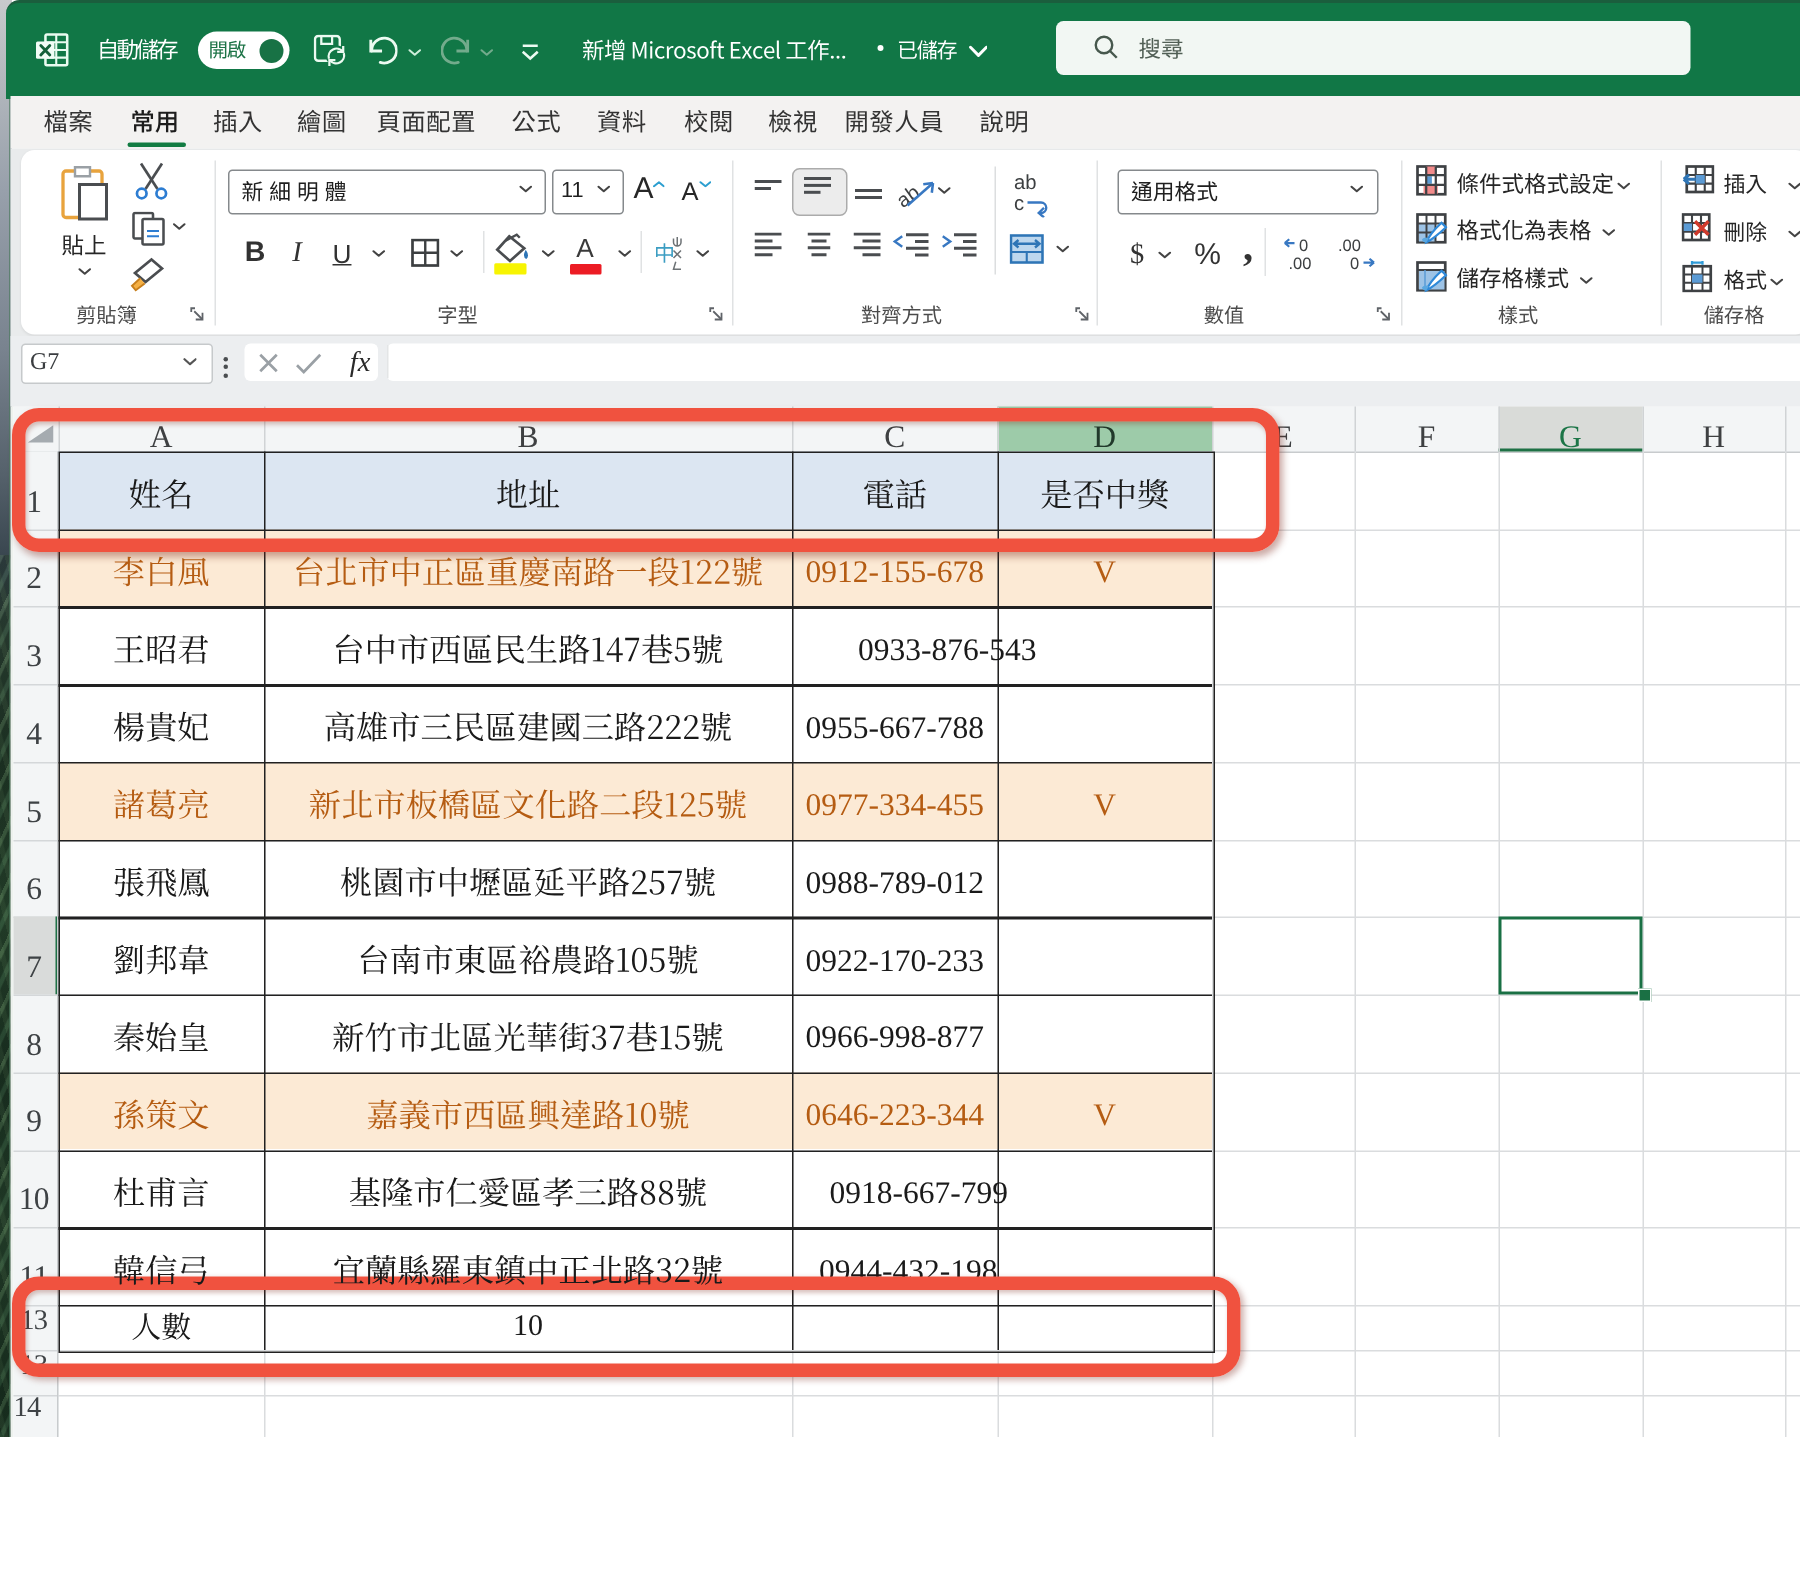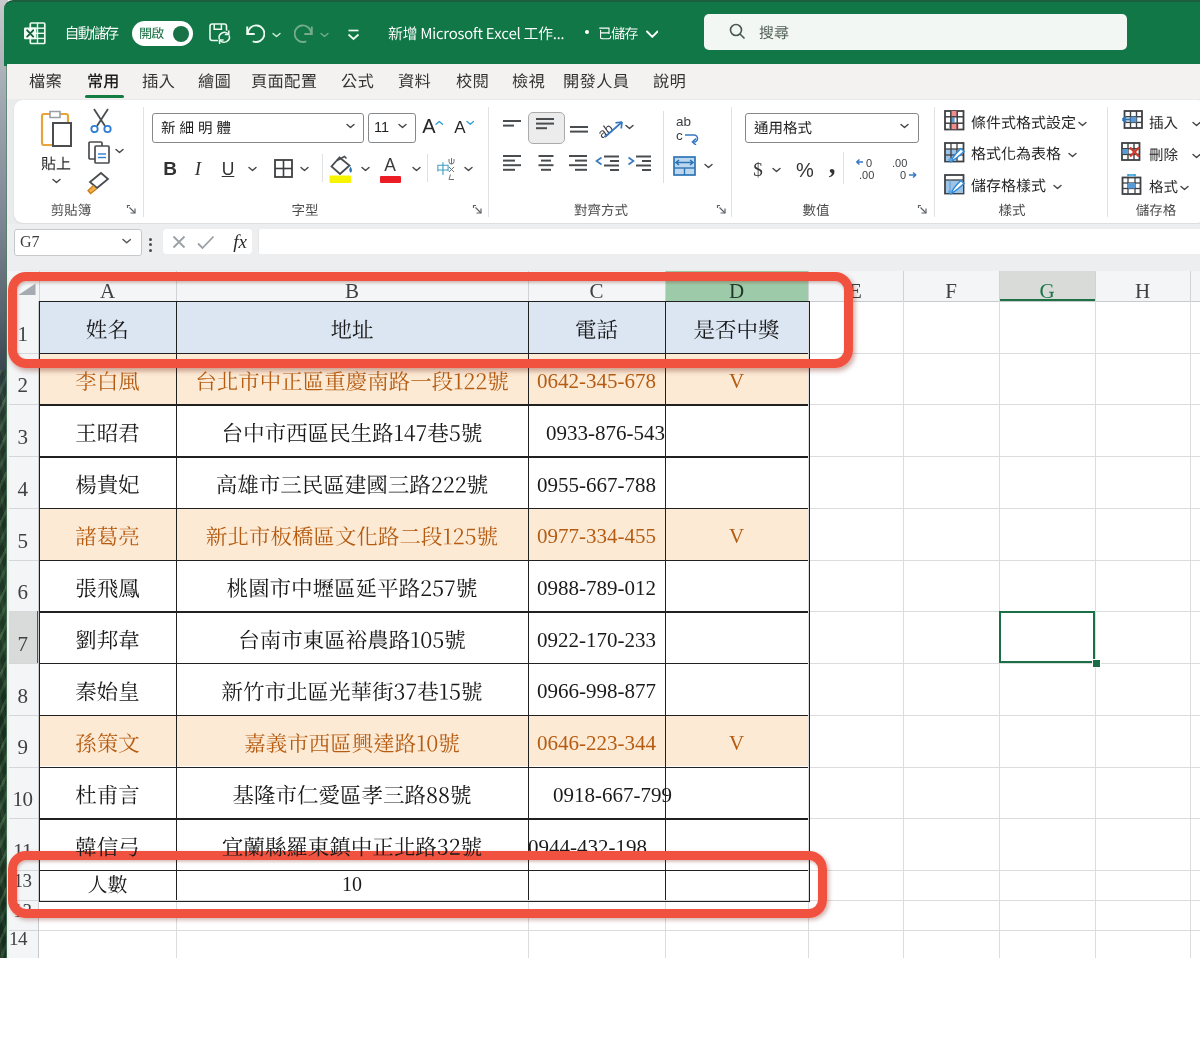--- a/index.html
+++ b/index.html
@@ -452,33 +452,33 @@
     <div style="left:39px;top:404.4px;width:769px;height:1.4px;background:#212121"></div>
     <div style="left:39px;top:456.2px;width:769px;height:1.4px;background:#212121"></div>
     <div style="left:39px;top:507.9px;width:769px;height:1.4px;background:#212121"></div>
     <div style="left:39px;top:559.6px;width:769px;height:1.4px;background:#212121"></div>
     <div style="left:39px;top:611.3px;width:769px;height:1.4px;background:#212121"></div>
     <div style="left:39px;top:663.0px;width:769px;height:1.4px;background:#212121"></div>
     <div style="left:39px;top:714.8px;width:769px;height:1.4px;background:#212121"></div>
     <div style="left:39px;top:766.5px;width:769px;height:1.4px;background:#212121"></div>
     <div style="left:39px;top:818.2px;width:769px;height:1.4px;background:#212121"></div>
     <div style="left:39px;top:869.9px;width:769px;height:1.4px;background:#212121"></div>
-    <div style="left:528px;top:366.08000000000004px;width:137px;height:30px;font:400 21px/30px 'Liberation Serif';color:#b55c12;text-align:center;">0642-345-678</div>
+    <div style="left:528px;top:366.08000000000004px;width:137px;height:30px;font:400 21px/30px 'Liberation Serif';color:#b55c12;text-align:center;">0912-155-678</div>
     <div style="left:665px;top:366.08000000000004px;width:143px;height:30px;font:400 21px/30px 'Liberation Serif';color:#b55c12;text-align:center;">V</div>
-    <div style="left:528px;top:417.80000000000007px;width:137px;height:30px;font:400 21px/30px 'Liberation Serif';color:#1a1a1a;text-align:right;">0933-876-543</div>
+    <div style="left:528px;top:417.80000000000007px;width:137px;height:30px;font:400 21px/30px 'Liberation Serif';color:#1a1a1a;text-align:left;padding-left:44px;">0933-876-543</div>
     <div style="left:528px;top:469.5200000000001px;width:137px;height:30px;font:400 21px/30px 'Liberation Serif';color:#1a1a1a;text-align:center;">0955-667-788</div>
     <div style="left:528px;top:521.2400000000001px;width:137px;height:30px;font:400 21px/30px 'Liberation Serif';color:#b55c12;text-align:center;">0977-334-455</div>
     <div style="left:665px;top:521.2400000000001px;width:143px;height:30px;font:400 21px/30px 'Liberation Serif';color:#b55c12;text-align:center;">V</div>
     <div style="left:528px;top:572.9600000000002px;width:137px;height:30px;font:400 21px/30px 'Liberation Serif';color:#1a1a1a;text-align:center;">0988-789-012</div>
     <div style="left:528px;top:624.6800000000002px;width:137px;height:30px;font:400 21px/30px 'Liberation Serif';color:#1a1a1a;text-align:center;">0922-170-233</div>
     <div style="left:528px;top:676.4000000000002px;width:137px;height:30px;font:400 21px/30px 'Liberation Serif';color:#1a1a1a;text-align:center;">0966-998-877</div>
     <div style="left:528px;top:728.1200000000002px;width:137px;height:30px;font:400 21px/30px 'Liberation Serif';color:#b55c12;text-align:center;">0646-223-344</div>
     <div style="left:665px;top:728.1200000000002px;width:143px;height:30px;font:400 21px/30px 'Liberation Serif';color:#b55c12;text-align:center;">V</div>
     <div style="left:528px;top:779.8400000000003px;width:137px;height:30px;font:400 21px/30px 'Liberation Serif';color:#1a1a1a;text-align:center;margin-left:16px;">0918-667-799</div>
-    <div style="left:528px;top:831.5600000000003px;width:137px;height:30px;font:400 21px/30px 'Liberation Serif';color:#1a1a1a;text-align:left;">0944-432-198</div>
+    <div style="left:528px;top:831.5600000000003px;width:137px;height:30px;font:400 21px/30px 'Liberation Serif';color:#1a1a1a;text-align:right;">0944-432-198</div>
     <div style="left:176px;top:870.9200000000003px;width:352px;height:27px;font:400 20px/27px 'Liberation Serif';color:#1a1a1a;text-align:center;">10</div>
     <div style="left:999px;top:611.3px;width:96px;height:51.7px;border:2.2px solid #1a7044;box-sizing:border-box"></div>
     <div style="left:1091.5px;top:659.0px;width:7px;height:7px;background:#1a7044;border:1.2px solid #fff"></div>
     <div style="left:7.5px;top:272px;width:845px;height:96px;border:9.5px solid #f0523f;border-radius:18px;box-shadow:2px 3px 5px rgba(120,35,22,.38),inset 1px 2px 3px rgba(120,35,22,.28);box-sizing:border-box"></div>
     <div style="left:7.5px;top:851px;width:819.5px;height:67px;border:9px solid #f0523f;border-radius:18px;box-shadow:2px 2px 4px rgba(120,35,22,.35),inset 1px 2px 3px rgba(120,35,22,.28);box-sizing:border-box"></div>
   </div>
 <svg width="1200" height="1055" style="position:absolute;left:0;top:0;pointer-events:none">
     <defs>
       <path id="gsans400_81ea" d="M214 -482H795V-411H214ZM214 -264H795V-194H214ZM214 -46H795V25H214ZM163 -703H853V76H774V-631H239V81H163ZM455 -842 542 -830Q526 -785 508 -740Q489 -695 472 -662L405 -675Q415 -699 424 -728Q434 -758 442 -788Q451 -817 455 -842Z"></path>
       <path id="gsans400_52d5" d="M69 -187H525V-129H69ZM42 -669H542V-610H42ZM259 -759H328V-24H259ZM42 -22Q103 -28 182 -35Q262 -42 351 -51Q441 -60 529 -70L530 -11Q445 -1 359 9Q273 20 195 28Q116 37 52 44ZM134 -373V-300H459V-373ZM134 -495V-423H459V-495ZM72 -547H523V-248H72ZM487 -830 524 -772Q465 -760 388 -750Q311 -740 228 -734Q146 -727 71 -725Q69 -737 64 -753Q58 -769 53 -781Q109 -784 168 -789Q228 -793 287 -799Q345 -805 397 -813Q448 -821 487 -830ZM534 -606H895V-537H534ZM866 -606H938Q938 -606 938 -599Q938 -591 938 -583Q938 -574 938 -569Q934 -410 929 -302Q925 -193 919 -124Q913 -55 905 -17Q896 20 883 36Q870 56 854 64Q838 72 816 74Q795 77 762 77Q729 76 693 75Q692 59 686 38Q680 18 671 3Q708 6 739 7Q770 7 784 7Q796 7 804 4Q812 1 819 -8Q829 -20 836 -55Q843 -91 848 -158Q853 -225 858 -331Q862 -437 866 -589ZM655 -827H728Q727 -708 725 -597Q722 -486 711 -386Q700 -286 674 -199Q649 -112 603 -40Q558 31 486 85Q481 76 471 66Q461 56 451 46Q440 37 431 31Q499 -18 542 -84Q585 -151 608 -232Q632 -314 641 -409Q651 -503 653 -609Q655 -714 655 -827Z"></path>

